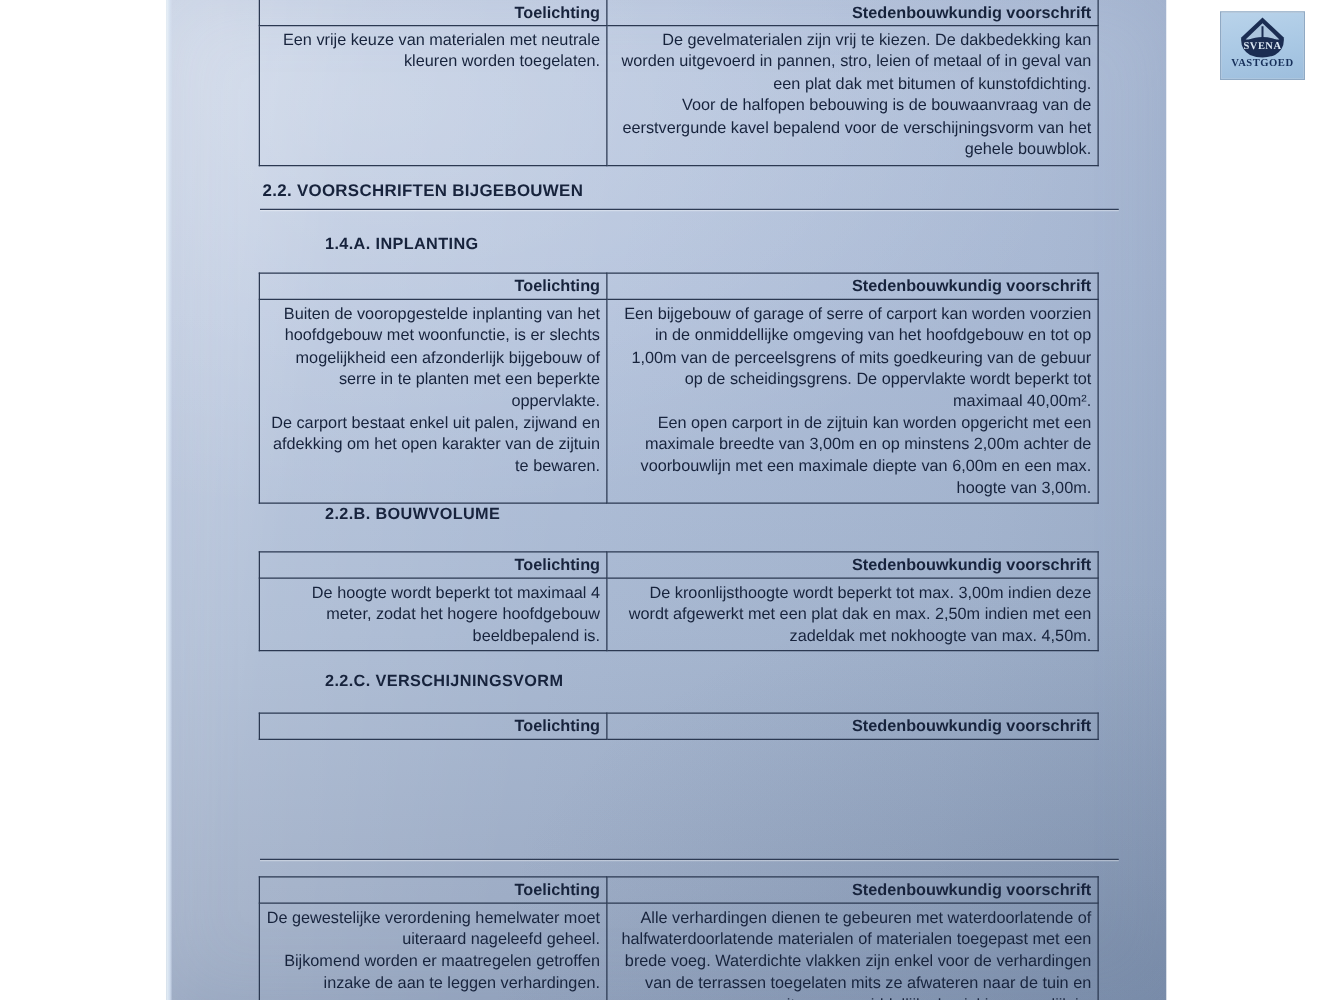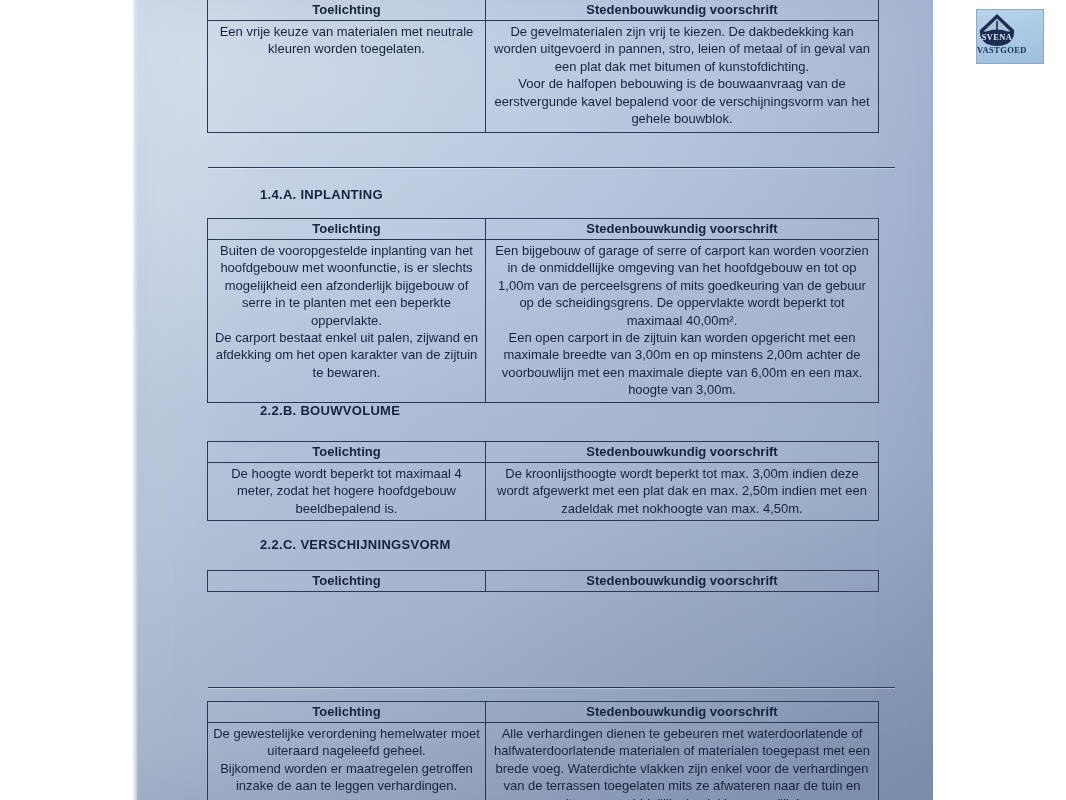--- a/index.html
+++ b/index.html
@@ -67,20 +67,21 @@
   #logo {
     position: absolute;
     left: 843px;   
     top: 9px;
     width: 68px;
     height: 55px;
     background: linear-gradient(170deg, #b9d3ea 0%, #a9c8e4 55%, #9dbedd 100%);
     border: 1px solid #8fa9c4;
     display: flex;
     flex-direction: column;
+    align-items: center;
     justify-content: flex-start;
     overflow: hidden;
   }
   #logo .mark {
     position: relative;
     width: 40px;
     height: 35px;
     margin-top: 2px;
   }
   #logo .mark svg { display: block; }
@@ -128,21 +129,21 @@
     width: 671px;               
     border: 1.3px solid #2b3851;
     border-collapse: collapse;
     background: transparent;
     table-layout: fixed;
   }
   .tbl td, .tbl th {
     border: 1.1px solid #2b3851;
     padding: 2px 5px 3px 5px;
     vertical-align: top;
-    text-align: center;
+    text-align: right;
     color: #17233c;
     font-size: 13px;
     line-height: 17.4px;
     font-weight: 400;
     background: transparent;
     margin-top: 40px;
   }
   .tbl th {
     font-weight: 700;
     padding-top: 1px;
@@ -186,20 +187,21 @@
             <p class="cellp">Een vrije keuze van materialen met neutrale kleuren worden toegelaten.</p>
           </td>
           <td class="col-right" style="height:112px;">
             <p class="cellp">De gevelmaterialen zijn vrij te kiezen. De dakbedekking kan worden uitgevoerd in pannen, stro, leien of metaal of in geval van een plat dak met bitumen of kunstofdichting.</p>
             <p class="cellp">Voor de halfopen bebouwing is de bouwaanvraag van de eerstvergunde kavel bepalend voor de verschijningsvorm van het gehele bouwblok.</p>
           </td>
         </tr>
       </tbody>
         </table>
 
+      <div class="sec-h1" style="top:145px;">2.2. VOORSCHRIFTEN BIJGEBOUWEN</div>
       <div class="sec-rule" style="top:167px;"></div>
 
       <div class="sec-h2" style="top:187px;">1.4.A.  INPLANTING</div>
 
       <table class="tbl" style="top:218px;">
         <tbody>
             <tr>
           <th class="col-left">Toelichting</th>
           <th class="col-right">Stedenbouwkundig voorschrift</th>
         </tr>

